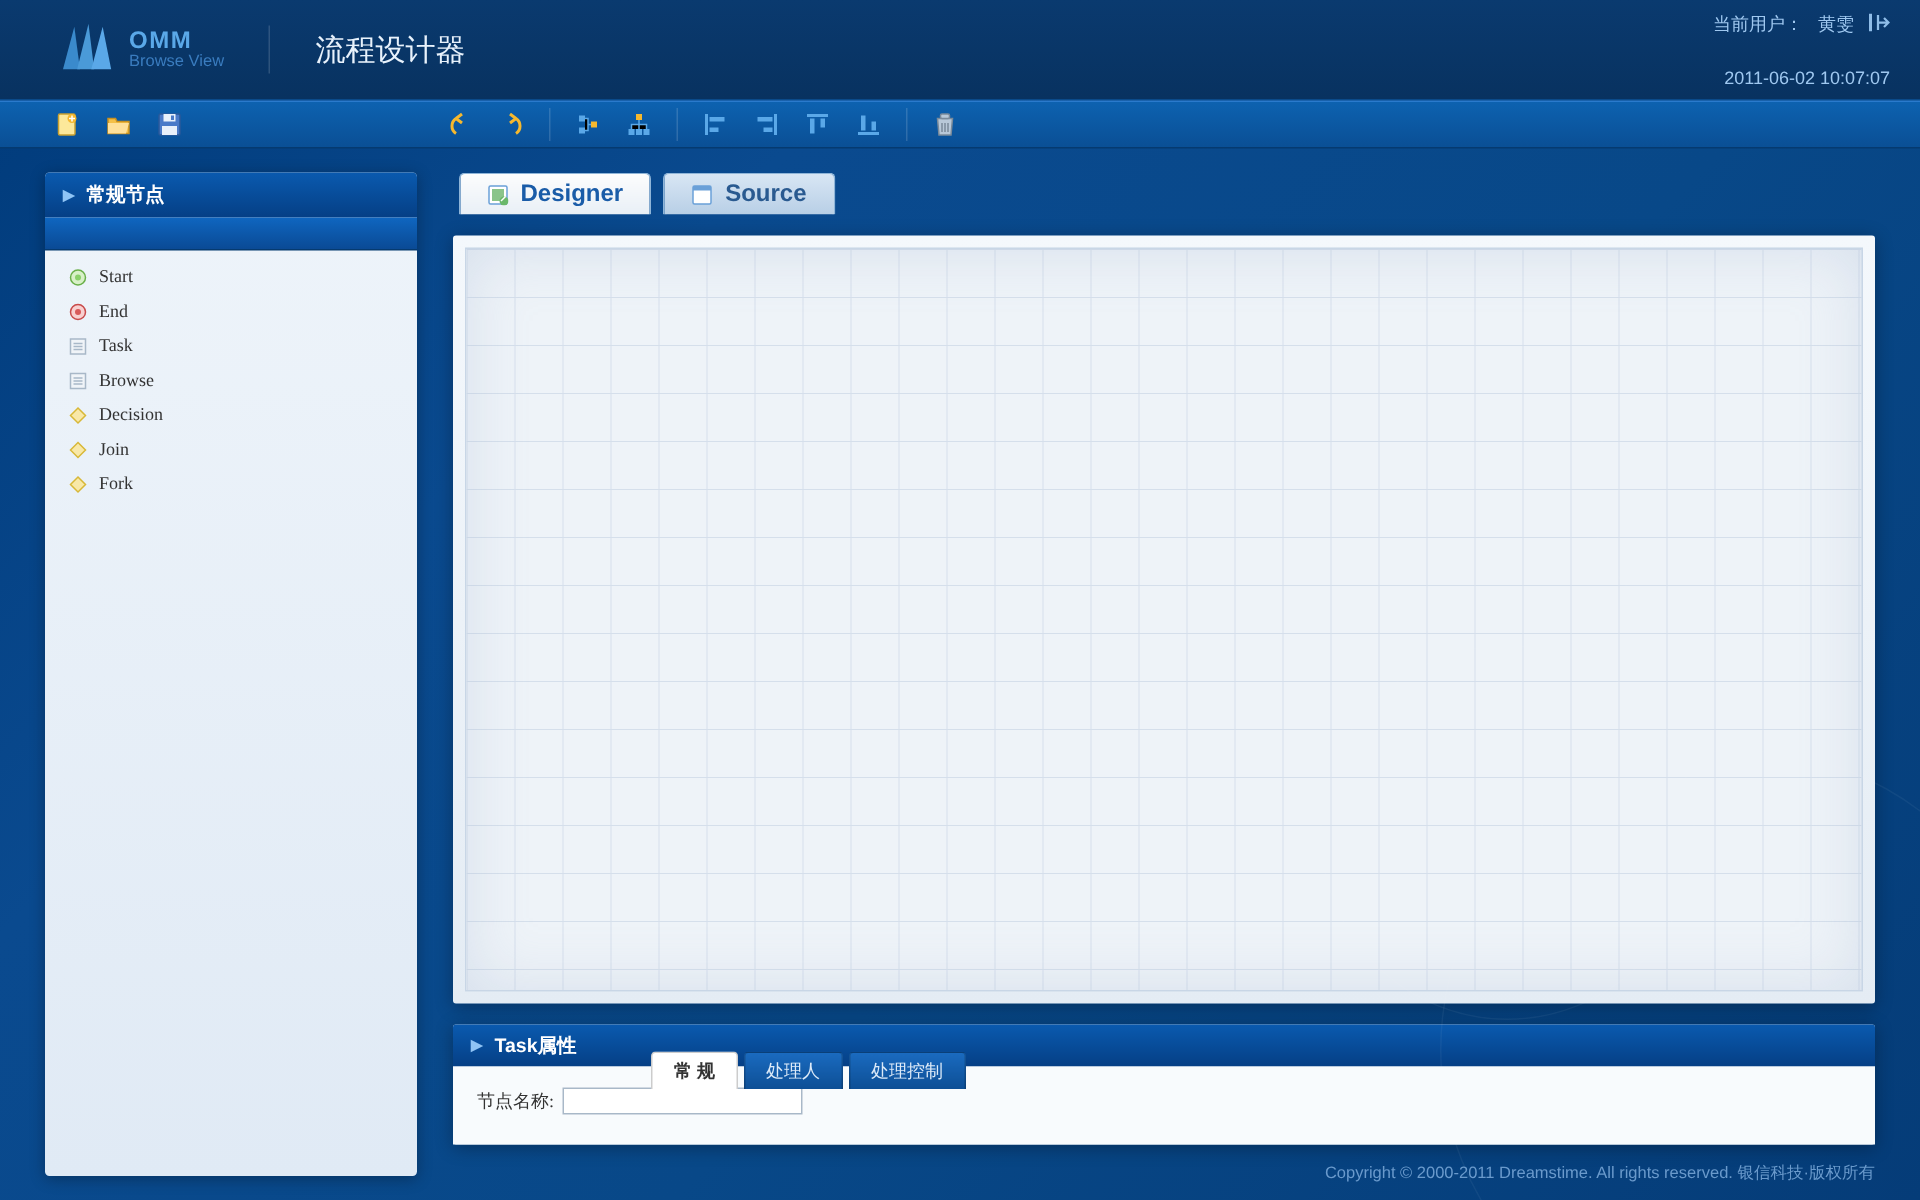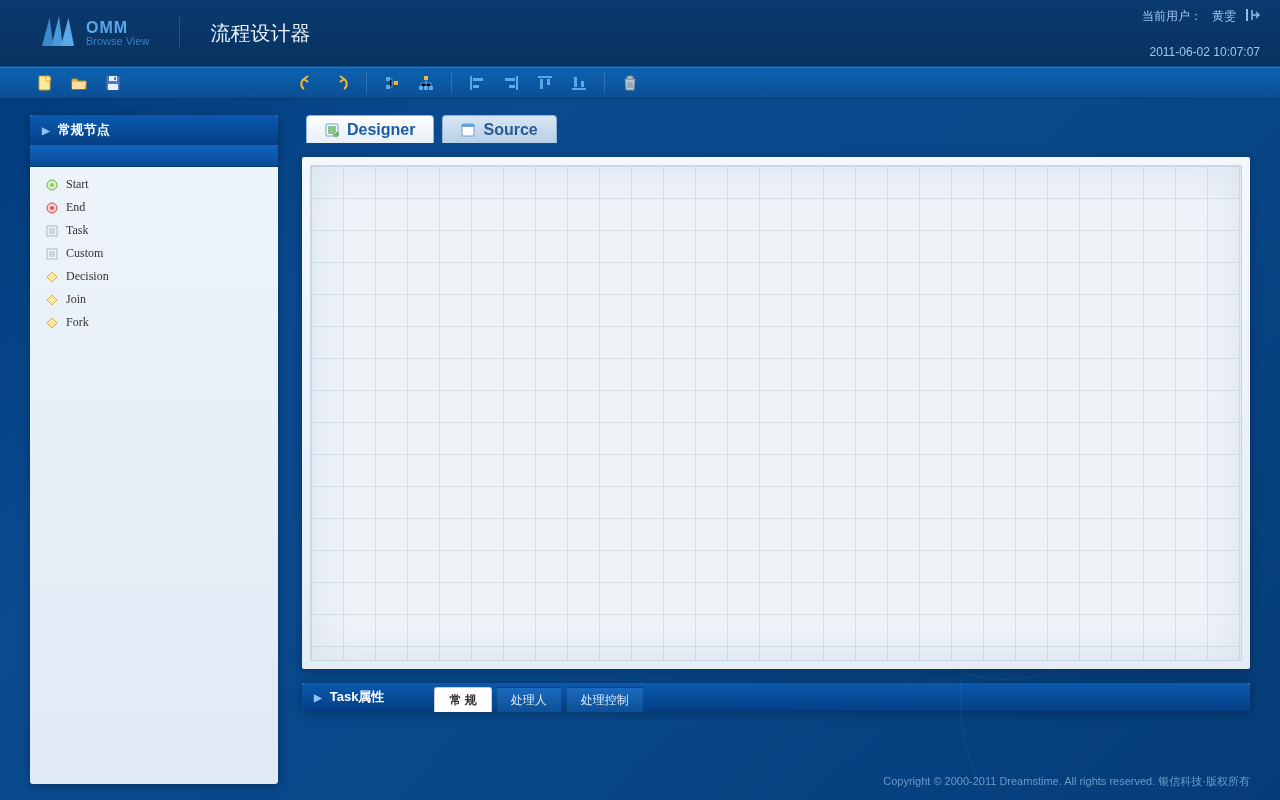--- a/index.html
+++ b/index.html
@@ -105,21 +105,21 @@
   height:28px; background:linear-gradient(#0a5aaf,#053f85);
   display:flex; align-items:center; padding:0 12px; gap:10px;
   border-radius:2px 2px 0 0;
 }
 .props-header .title { color:#fff; font-size:13px; font-weight:bold; display:flex; align-items:center; gap:8px; }
 .props-header .arrow { font-size:10px; color:#8fc4f5; }
 .ptabs { display:flex; gap:4px; margin-left:40px; align-self:flex-end; }
 .ptab {
   padding:4px 14px 3px; font-size:12px; cursor:pointer;
   border-radius:3px 3px 0 0; border:1px solid rgba(0,0,0,0.2); border-bottom:none;
-  position:relative; top:1px;
+  position:relative; top:15px;
 }
 .ptab.active { background:#fff; color:#333; font-weight:bold; }
 .ptab.inactive { background:linear-gradient(#1a6abf,#0d4f95); color:#dceaf8; }
 .props-body { padding:14px 16px 20px; background:#f8fbfd; }
 .form-row { display:flex; align-items:center; gap:6px; font-size:12px; color:#333; font-family:"SimSun","NSimSun",serif; }
 .form-row input { width:160px; height:18px; border:1px solid #a8b8c8; background:#fff; padding:0 4px; font-size:12px; }
 
 
 .footer {
   position:absolute; bottom:11px; right:30px; font-size:11px; color:#6a9acc;
@@ -297,21 +297,21 @@
         </div>
         <div class="palette-item">
           <span class="pi-icon">
             <svg width="12" height="12">
               <rect x="1" y="1" width="10" height="10" fill="#f0f4f8" stroke="#a8b8c8"></rect>
               <line x1="3" y1="4" x2="9" y2="4" stroke="#a8b8c8"></line>
               <line x1="3" y1="6" x2="9" y2="6" stroke="#a8b8c8"></line>
               <line x1="3" y1="8" x2="9" y2="8" stroke="#a8b8c8"></line>
             </svg>
           </span>
-          <span>Custom</span>
+          <span>Browse</span>
         </div>
         <div class="palette-item">
           <span class="pi-icon">
             <svg width="12" height="12">
               <path d="M6 1l5 5-5 5-5-5z" fill="#f8e8a8" stroke="#d8b838"></path>
             </svg>
           </span>
           <span>Decision</span>
         </div>
         <div class="palette-item">
@@ -362,17 +362,23 @@
         <div class="title">
           <span class="arrow">▶</span>
           <span>Task属性</span>
         </div>
         <div class="ptabs">
           <div class="ptab active">常 规</div>
           <div class="ptab inactive">处理人</div>
           <div class="ptab inactive">处理控制</div>
         </div>
       </div>
+      <div class="props-body">
+        <div class="form-row">
+          <span>节点名称:</span>
+          <input type="text" value="" style="">
+        </div>
+      </div>
     </div>
   </div>
 </div>
 
 <div class="footer">Copyright © 2000-2011 Dreamstime. All rights reserved. 银信科技·版权所有</div>
 
 </body></html>

